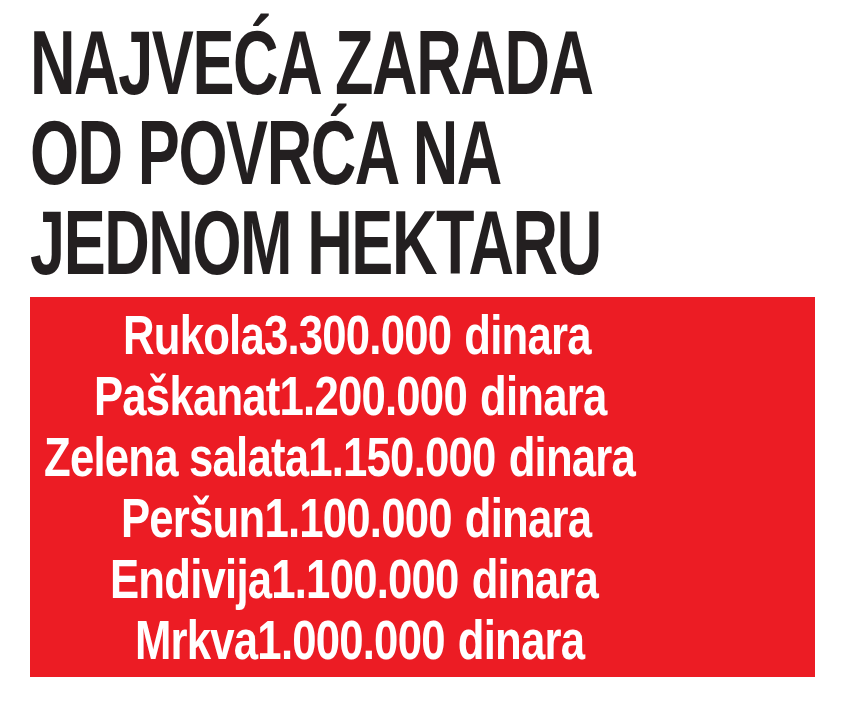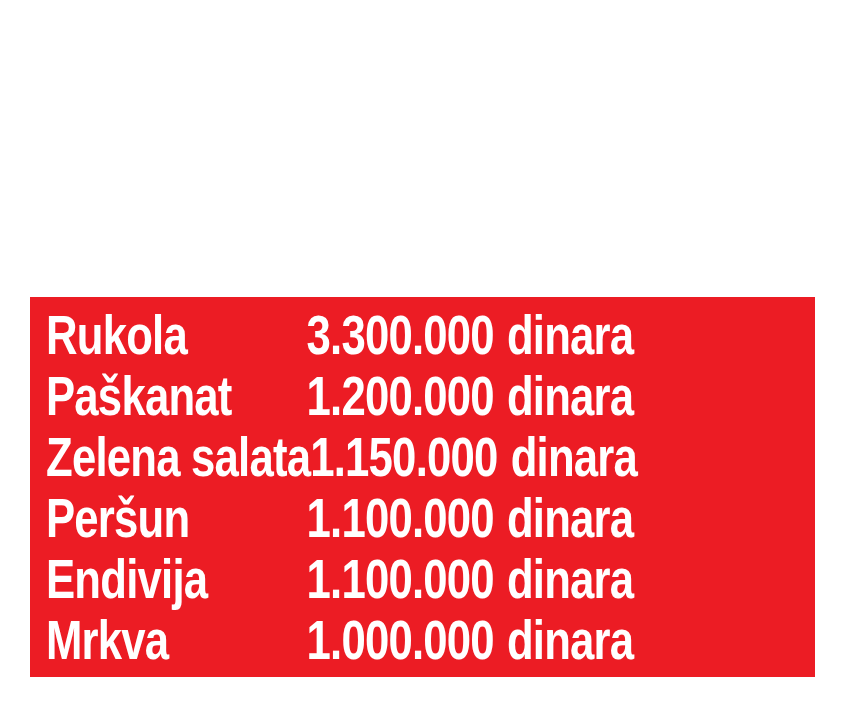--- a/index.html
+++ b/index.html
@@ -72,22 +72,27 @@
     display: inline-flex;
     align-items: baseline;
     gap: 0.30em;
   }
 </style>
 </head>
 <body>
 
 <div class="canvas">
 
+  <div class="headline" style="color: rgb(35, 31, 32);">
+    <span class="line">NAJVEĆA ZARADA</span>
+    <span class="line">OD POVRĆA NA</span>
+    <span class="line">JEDNOM HEKTARU</span>
+  </div>
 
-  <div class="panel" style="background: rgb(236, 28, 36);">
+  <div class="panel" style="background: rgb(236, 28, 36); align-items: center;">
 
     <div class="row">
       <div class="row-inner" style="color: rgb(255, 255, 255);">
         <span class="veg-name">Rukola</span>
         <span class="amount-block">
           <span>3.300.000</span>
           <span>dinara</span>
         </span>
       </div>
     </div>

